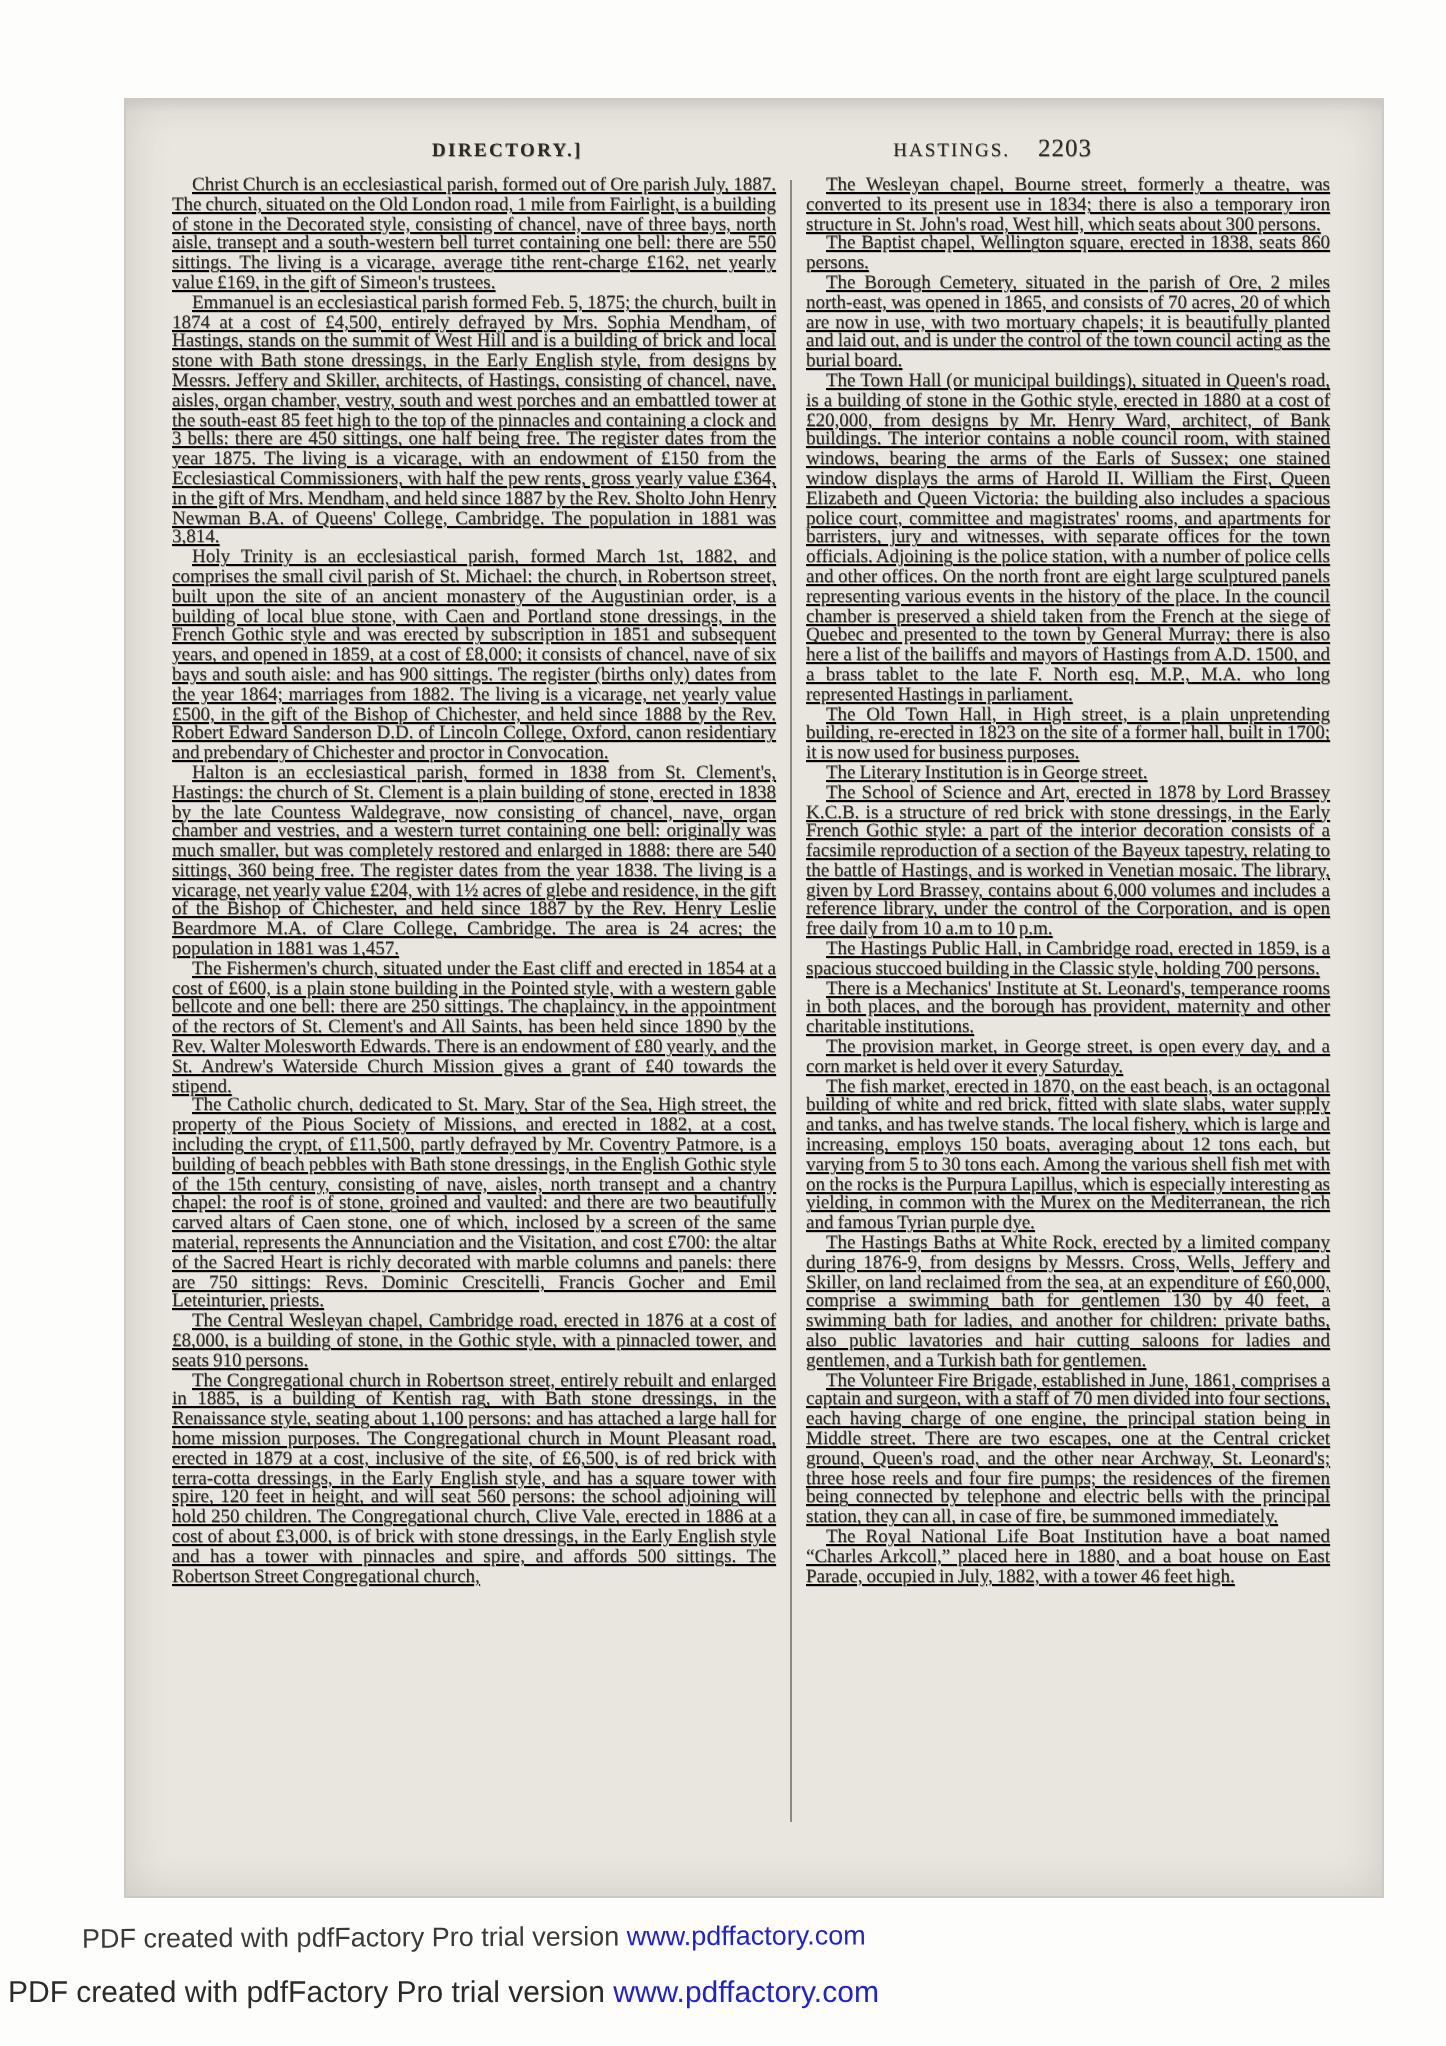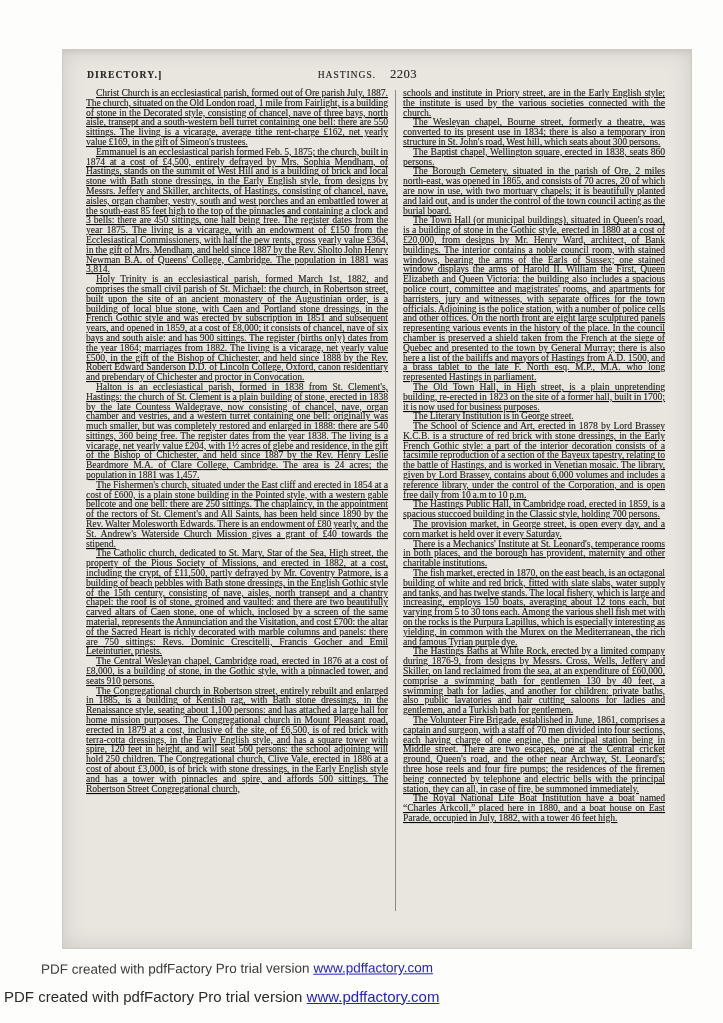--- a/index.html
+++ b/index.html
@@ -29,20 +29,21 @@
                       linear-gradient(270deg, rgba(120,115,105,0.22) 0, rgba(0,0,0,0) 14px);
     box-shadow: inset 0 0 22px rgba(70,65,55,0.18);
     border: 1px solid #cdcac3;
     box-sizing: border-box;
   }
   .page-header {
     display: flex;
     align-items: baseline;
     padding: 17px 16px 0 24px;
     color: #2c2a25;
+    justify-content: center;
   }
   .hdr-left {
     font-size: 9.5px;
     font-weight: bold;
     letter-spacing: 1.2px;
     width: 160px;
     text-shadow: 0.3px 0.3px 0.4px rgba(60,55,48,0.5);
   }
   .hdr-center {
     flex: 1;
@@ -104,21 +105,20 @@
     font-size: 13.5px;
     color: #3a3a3a;
     transform: rotate(-0.25deg);
   }
   .footer-line.two {
     left: 4px;
     top: 988px;
     font-size: 15px;
   }
   .footer-link {
-    text-decoration: underline;
     cursor: pointer;
   }
 </style>
 </head>
 <body>
 
 <div class="canvas">
 
   <div class="scan">
 
@@ -135,31 +135,30 @@
           <p class="para">Emmanuel is an ecclesiastical parish formed Feb. 5, 1875; the church, built in 1874 at a cost of £4,500, entirely defrayed by Mrs. Sophia Mendham, of Hastings, stands on the summit of West Hill and is a building of brick and local stone with Bath stone dressings, in the Early English style, from designs by Messrs. Jeffery and Skiller, architects, of Hastings, consisting of chancel, nave, aisles, organ chamber, vestry, south and west porches and an embattled tower at the south-east 85 feet high to the top of the pinnacles and containing a clock and 3 bells: there are 450 sittings, one half being free. The register dates from the year 1875. The living is a vicarage, with an endowment of £150 from the Ecclesiastical Commissioners, with half the pew rents, gross yearly value £364, in the gift of Mrs. Mendham, and held since 1887 by the Rev. Sholto John Henry Newman B.A. of Queens' College, Cambridge. The population in 1881 was 3,814.</p>
           <p class="para">Holy Trinity is an ecclesiastical parish, formed March 1st, 1882, and comprises the small civil parish of St. Michael: the church, in Robertson street, built upon the site of an ancient monastery of the Augustinian order, is a building of local blue stone, with Caen and Portland stone dressings, in the French Gothic style and was erected by subscription in 1851 and subsequent years, and opened in 1859, at a cost of £8,000; it consists of chancel, nave of six bays and south aisle: and has 900 sittings. The register (births only) dates from the year 1864; marriages from 1882. The living is a vicarage, net yearly value £500, in the gift of the Bishop of Chichester, and held since 1888 by the Rev. Robert Edward Sanderson D.D. of Lincoln College, Oxford, canon residentiary and prebendary of Chichester and proctor in Convocation.</p>
           <p class="para">Halton is an ecclesiastical parish, formed in 1838 from St. Clement's, Hastings: the church of St. Clement is a plain building of stone, erected in 1838 by the late Countess Waldegrave, now consisting of chancel, nave, organ chamber and vestries, and a western turret containing one bell: originally was much smaller, but was completely restored and enlarged in 1888: there are 540 sittings, 360 being free. The register dates from the year 1838. The living is a vicarage, net yearly value £204, with 1½ acres of glebe and residence, in the gift of the Bishop of Chichester, and held since 1887 by the Rev. Henry Leslie Beardmore M.A. of Clare College, Cambridge. The area is 24 acres; the population in 1881 was 1,457.</p>
           <p class="para">The Fishermen's church, situated under the East cliff and erected in 1854 at a cost of £600, is a plain stone building in the Pointed style, with a western gable bellcote and one bell: there are 250 sittings. The chaplaincy, in the appointment of the rectors of St. Clement's and All Saints, has been held since 1890 by the Rev. Walter Molesworth Edwards. There is an endowment of £80 yearly, and the St. Andrew's Waterside Church Mission gives a grant of £40 towards the stipend.</p>
           <p class="para">The Catholic church, dedicated to St. Mary, Star of the Sea, High street, the property of the Pious Society of Missions, and erected in 1882, at a cost, including the crypt, of £11,500, partly defrayed by Mr. Coventry Patmore, is a building of beach pebbles with Bath stone dressings, in the English Gothic style of the 15th century, consisting of nave, aisles, north transept and a chantry chapel: the roof is of stone, groined and vaulted: and there are two beautifully carved altars of Caen stone, one of which, inclosed by a screen of the same material, represents the Annunciation and the Visitation, and cost £700: the altar of the Sacred Heart is richly decorated with marble columns and panels: there are 750 sittings: Revs. Dominic Crescitelli, Francis Gocher and Emil Leteinturier, priests.</p>
           <p class="para">The Central Wesleyan chapel, Cambridge road, erected in 1876 at a cost of £8,000, is a building of stone, in the Gothic style, with a pinnacled tower, and seats 910 persons.</p>
           <p class="para">The Congregational church in Robertson street, entirely rebuilt and enlarged in 1885, is a building of Kentish rag, with Bath stone dressings, in the Renaissance style, seating about 1,100 persons: and has attached a large hall for home mission purposes. The Congregational church in Mount Pleasant road, erected in 1879 at a cost, inclusive of the site, of £6,500, is of red brick with terra-cotta dressings, in the Early English style, and has a square tower with spire, 120 feet in height, and will seat 560 persons: the school adjoining will hold 250 children. The Congregational church, Clive Vale, erected in 1886 at a cost of about £3,000, is of brick with stone dressings, in the Early English style and has a tower with pinnacles and spire, and affords 500 sittings. The Robertson Street Congregational church,</p>
         </div>
       <div class="divider"></div>
       <div class="col right">
-          <p class="para flush">schools and institute in Priory street, are in the Early English style; the institute is used by the various societies connected with the church.</p>
           <p class="para">The Wesleyan chapel, Bourne street, formerly a theatre, was converted to its present use in 1834; there is also a temporary iron structure in St. John's road, West hill, which seats about 300 persons.</p>
           <p class="para">The Baptist chapel, Wellington square, erected in 1838, seats 860 persons.</p>
           <p class="para">The Borough Cemetery, situated in the parish of Ore, 2 miles north-east, was opened in 1865, and consists of 70 acres, 20 of which are now in use, with two mortuary chapels; it is beautifully planted and laid out, and is under the control of the town council acting as the burial board.</p>
           <p class="para">The Town Hall (or municipal buildings), situated in Queen's road, is a building of stone in the Gothic style, erected in 1880 at a cost of £20,000, from designs by Mr. Henry Ward, architect, of Bank buildings. The interior contains a noble council room, with stained windows, bearing the arms of the Earls of Sussex; one stained window displays the arms of Harold II. William the First, Queen Elizabeth and Queen Victoria: the building also includes a spacious police court, committee and magistrates' rooms, and apartments for barristers, jury and witnesses, with separate offices for the town officials. Adjoining is the police station, with a number of police cells and other offices. On the north front are eight large sculptured panels representing various events in the history of the place. In the council chamber is preserved a shield taken from the French at the siege of Quebec and presented to the town by General Murray; there is also here a list of the bailiffs and mayors of Hastings from A.D. 1500, and a brass tablet to the late F. North esq. M.P., M.A. who long represented Hastings in parliament.</p>
           <p class="para">The Old Town Hall, in High street, is a plain unpretending building, re-erected in 1823 on the site of a former hall, built in 1700; it is now used for business purposes.</p>
           <p class="para">The Literary Institution is in George street.</p>
           <p class="para">The School of Science and Art, erected in 1878 by Lord Brassey K.C.B. is a structure of red brick with stone dressings, in the Early French Gothic style: a part of the interior decoration consists of a facsimile reproduction of a section of the Bayeux tapestry, relating to the battle of Hastings, and is worked in Venetian mosaic. The library, given by Lord Brassey, contains about 6,000 volumes and includes a reference library, under the control of the Corporation, and is open free daily from 10 a.m to 10 p.m.</p>
           <p class="para">The Hastings Public Hall, in Cambridge road, erected in 1859, is a spacious stuccoed building in the Classic style, holding 700 persons.</p>
+          <p class="para">There is a Mechanics' Institute at St. Leonard's, temperance rooms in both places, and the borough has provident, maternity and other charitable institutions.</p>
           <p class="para">The provision market, in George street, is open every day, and a corn market is held over it every Saturday.</p>
-          <p class="para">There is a Mechanics' Institute at St. Leonard's, temperance rooms in both places, and the borough has provident, maternity and other charitable institutions.</p>
           <p class="para">The fish market, erected in 1870, on the east beach, is an octagonal building of white and red brick, fitted with slate slabs, water supply and tanks, and has twelve stands. The local fishery, which is large and increasing, employs 150 boats, averaging about 12 tons each, but varying from 5 to 30 tons each. Among the various shell fish met with on the rocks is the Purpura Lapillus, which is especially interesting as yielding, in common with the Murex on the Mediterranean, the rich and famous Tyrian purple dye.</p>
           <p class="para">The Hastings Baths at White Rock, erected by a limited company during 1876-9, from designs by Messrs. Cross, Wells, Jeffery and Skiller, on land reclaimed from the sea, at an expenditure of £60,000, comprise a swimming bath for gentlemen 130 by 40 feet, a swimming bath for ladies, and another for children: private baths, also public lavatories and hair cutting saloons for ladies and gentlemen, and a Turkish bath for gentlemen.</p>
           <p class="para">The Volunteer Fire Brigade, established in June, 1861, comprises a captain and surgeon, with a staff of 70 men divided into four sections, each having charge of one engine, the principal station being in Middle street. There are two escapes, one at the Central cricket ground, Queen's road, and the other near Archway, St. Leonard's; three hose reels and four fire pumps; the residences of the firemen being connected by telephone and electric bells with the principal station, they can all, in case of fire, be summoned immediately.</p>
           <p class="para">The Royal National Life Boat Institution have a boat named “Charles Arkcoll,” placed here in 1880, and a boat house on East Parade, occupied in July, 1882, with a tower 46 feet high.</p>
         </div>
     </div>
 
   </div>
 
   <div class="footer-line one">

